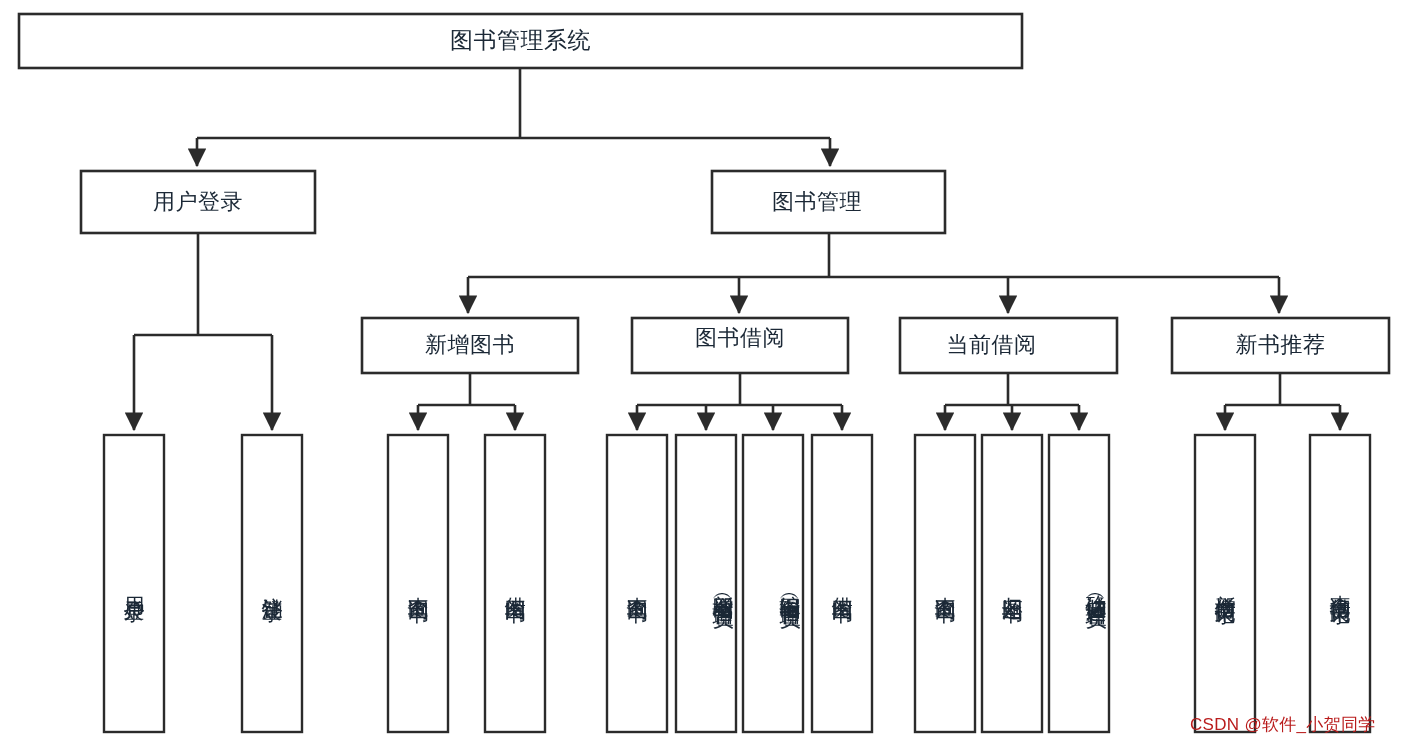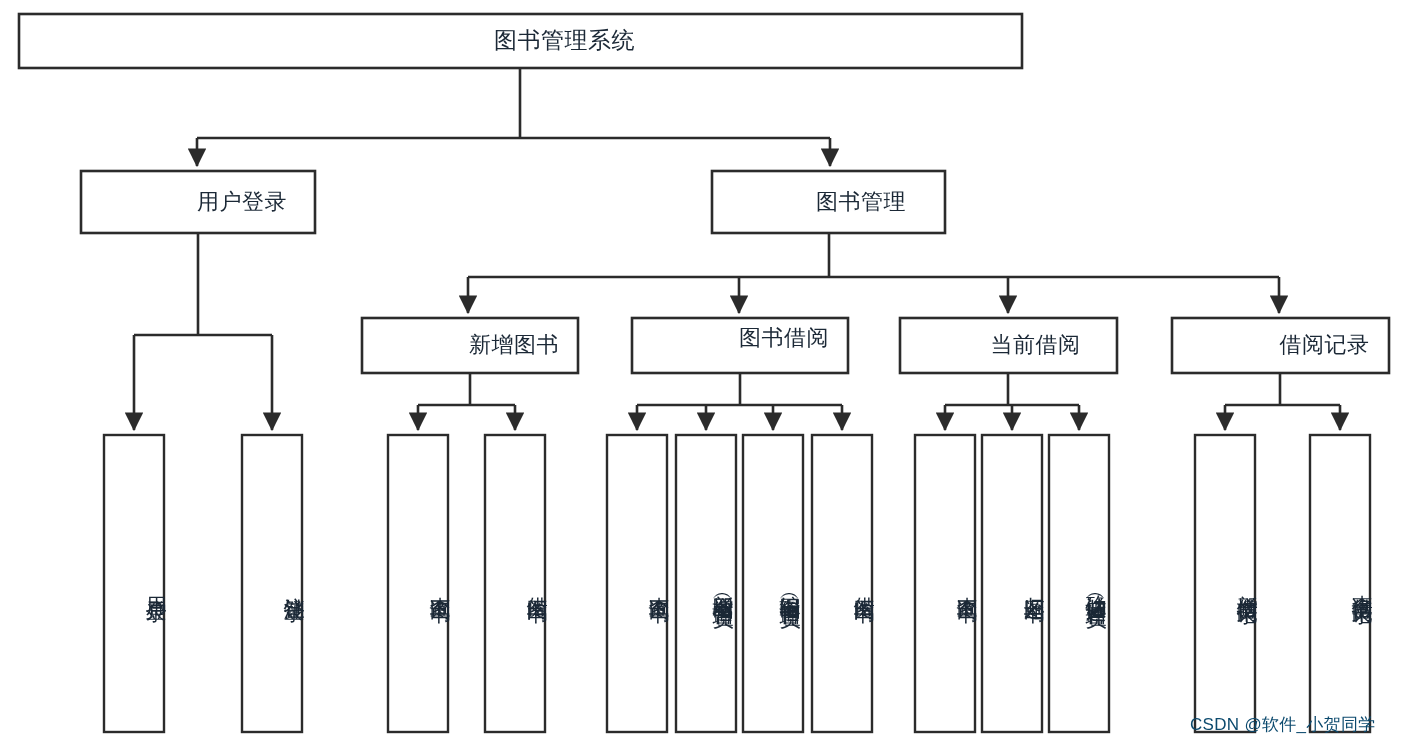--- a/index.html
+++ b/index.html
@@ -46,21 +46,20 @@
   .node-label {
     position: absolute;
     display: flex;
     align-items: center;
     justify-content: center;
     color: #1b2836;
     font-family: "Liberation Sans", "DejaVu Sans", sans-serif;
     text-align: center;
     pointer-events: none;
     white-space: nowrap;
-    padding-left: 44px;
   }
   .label-h {
     font-size: 22px;
     line-height: 1.1;
     letter-spacing: 0.5px;
   }
   .label-root {
     font-size: 23px;
   }
   .label-v {
@@ -76,21 +75,21 @@
   }
   .label-v.centered {
     align-items: center;
     padding-top: 0;
   }
   .watermark {
     position: absolute;
     left: 1190px;
     top: 713px;
     font-size: 17px;
-    color: #0c4a6e;
+    color: #b91c1c;
     font-family: "Liberation Sans", "DejaVu Sans", sans-serif;
     letter-spacing: 0.3px;
     white-space: nowrap;
   }
 </style>
 </head>
 <body>
 
 <div id="canvas">
 
@@ -173,21 +172,21 @@
   </svg>
 
   <div class="node-label label-h label-root" style="left:19px; top:14px; width:1003px; height:54px;">图书管理系统</div>
 
   <div class="node-label label-h" style="left:81px; top:171px; width:234px; height:62px;">用户登录</div>
   <div class="node-label label-h" style="left:712px; top:171px; width:210px; height:62px;">图书管理</div>
 
   <div class="node-label label-h" style="left:362px; top:318px; width:216px; height:55px;">新增图书</div>
   <div class="node-label label-h" style="left:632px; top:318px; width:216px; height:40px;text-align:center;">图书借阅</div>
   <div class="node-label label-h" style="left:900px; top:318px; width:183px; height:55px;">当前借阅</div>
-  <div class="node-label label-h" style="left:1172px; top:318px; width:217px; height:55px;">借阅记录</div>
+  <div class="node-label label-h" style="left:1172px; top:318px; width:217px; height:55px;">新书推荐</div>
 
   <div class="node-label label-v centered" style="left:104px; top:435px; width:60px; height:297px;">用户登录</div>
   <div class="node-label label-v centered" style="left:242px; top:435px; width:60px; height:297px;">注销登录</div>
 
   <div class="node-label label-v centered" style="left:388px; top:435px; width:60px; height:297px;">查询图书</div>
   <div class="node-label label-v centered" style="left:485px; top:435px; width:60px; height:297px;">借阅图书</div>
 
   <div class="node-label label-v centered" style="left:607px; top:435px; width:60px; height:297px;">查询图书</div>
   <div class="node-label label-v" style="left:676px; top:435px; width:60px; height:297px;">新增图书（管理员）</div>
   <div class="node-label label-v" style="left:743px; top:435px; width:60px; height:297px;">编辑图书（管理员）</div>

